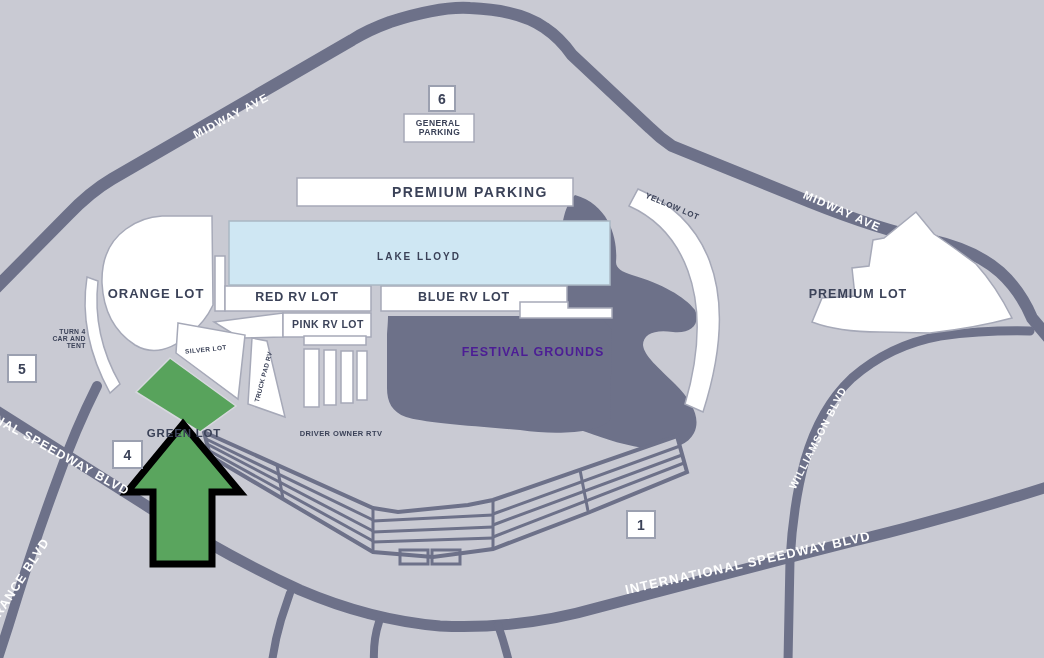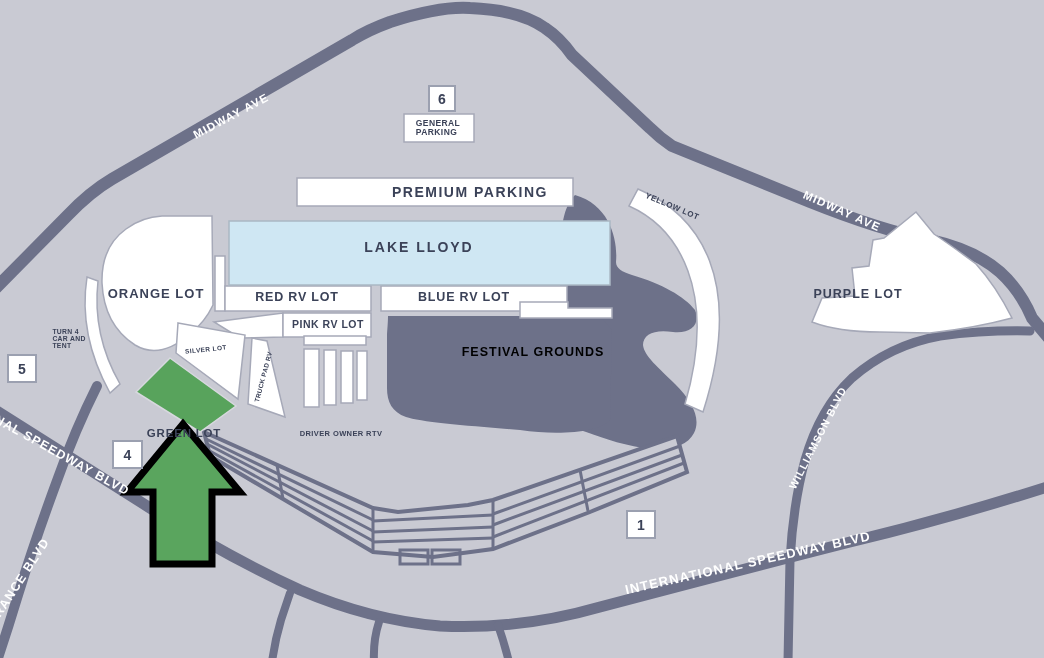--- a/index.html
+++ b/index.html
@@ -6,22 +6,22 @@
   .stage{
     position:relative;width:1044px;height:658px;overflow:hidden;
     background:#c9cad3;font-family:"Liberation Sans",sans-serif;
   }
   .stage svg{position:absolute;left:0;top:0;}
   .lbl{
     position:absolute;font-weight:700;color:#3b4258;white-space:nowrap;
     transform:translate(-50%,-50%);letter-spacing:.6px;line-height:1.05;
   }
   .lbl.white{color:#ffffff;}
-  .lbl.festival{color:#000000;}
-  .lbl .line{display:block;text-align:left;}
+  .lbl.festival{color:#4c1d95;}
+  .lbl .line{display:block;text-align:right;}
   .badge{
     position:absolute;background:#ffffff;border:2px solid #9ba0b0;
     color:#3b4258;font-weight:700;font-size:14px;
     display:flex;align-items:center;justify-content:center;
   }
 </style>
 </head>
 <body>
 
 <div class="stage">
@@ -100,36 +100,36 @@
   <div class="lbl white" style="left:748px;top:563px;font-size:13px;letter-spacing:1.2px;transform:translate(-50%,-50%) rotate(-12.5deg);">INTERNATIONAL SPEEDWAY BLVD</div>
   <div class="lbl white" style="left:55px;top:452px;font-size:12.5px;letter-spacing:1px;transform:translate(-50%,-50%) rotate(29deg);">IONAL SPEEDWAY BLVD</div>
   <div class="lbl white" style="left:22px;top:578px;font-size:12.5px;letter-spacing:1px;transform:translate(-50%,-50%) rotate(-57deg);">RANCE BLVD</div>
   <div class="lbl white" style="left:818px;top:438px;font-size:10.5px;letter-spacing:1px;transform:translate(-50%,-50%) rotate(-63deg);">WILLIAMSON BLVD</div>
 
   <div class="lbl" style="left:434px;top:192px;font-size:14px;letter-spacing:1.5px;margin-left:36px;">PREMIUM PARKING</div>
   <div class="lbl" style="left:438px;top:128px;font-size:8.5px;letter-spacing:.4px;">
     <span class="line">GENERAL</span>
     <span class="line">PARKING</span>
   </div>
-  <div class="lbl" style="left:419px;top:247px;font-size:14px;letter-spacing:2px;">LAKE LLOYD</div>
+  <div class="lbl" style="left:419px;top:257px;font-size:10px;letter-spacing:2px;">LAKE LLOYD</div>
   <div class="lbl" style="left:156px;top:294px;font-size:13px;letter-spacing:1px;">ORANGE LOT</div>
   <div class="lbl" style="left:297px;top:298px;font-size:12.5px;letter-spacing:.8px;">RED RV LOT</div>
   <div class="lbl" style="left:452px;top:298px;font-size:12.5px;letter-spacing:.8px;padding-left:24px;">BLUE RV LOT</div>
   <div class="lbl" style="left:328px;top:325px;font-size:10.5px;letter-spacing:.5px;">PINK RV LOT</div>
   <div class="lbl" style="left:206px;top:350px;font-size:6.5px;letter-spacing:.4px;transform:translate(-50%,-50%) rotate(-6deg);">SILVER LOT</div>
   <div class="lbl" style="left:184px;top:393px;font-size:11.5px;letter-spacing:.8px;margin-top:40px;">GREEN LOT</div>
   <div class="lbl" style="left:264px;top:377px;font-size:6.5px;letter-spacing:.3px;transform:translate(-50%,-50%) rotate(-75deg);">TRUCK PAD RV</div>
   <div class="lbl" style="left:322px;top:434px;font-size:7.5px;letter-spacing:.4px;margin-left:19px;">DRIVER OWNER RTV</div>
   <div class="lbl" style="left:69px;top:339px;font-size:6.8px;letter-spacing:.3px;">
     <span class="line">TURN 4</span>
     <span class="line">CAR AND</span>
     <span class="line">TENT</span>
   </div>
   <div class="lbl festival" style="left:533px;top:353px;font-size:12.5px;letter-spacing:1px;">FESTIVAL GROUNDS</div>
   <div class="lbl" style="left:672px;top:207px;font-size:8px;letter-spacing:.5px;transform:translate(-50%,-50%) rotate(23deg);">YELLOW LOT</div>
-  <div class="lbl" style="left:858px;top:295px;font-size:12.5px;letter-spacing:1px;">PURPLE LOT</div>
+  <div class="lbl" style="left:858px;top:295px;font-size:12.5px;letter-spacing:1px;">PREMIUM LOT</div>
 
   <div class="badge" style="left:428px;top:85px;width:24px;height:23px;">6</div>
   <div class="badge" style="left:7px;top:354px;width:26px;height:25px;">5</div>
   <div class="badge" style="left:112px;top:440px;width:27px;height:25px;">4</div>
   <div class="badge" style="left:626px;top:510px;width:26px;height:25px;">1</div>
 
 </div>
 
 </body></html>

